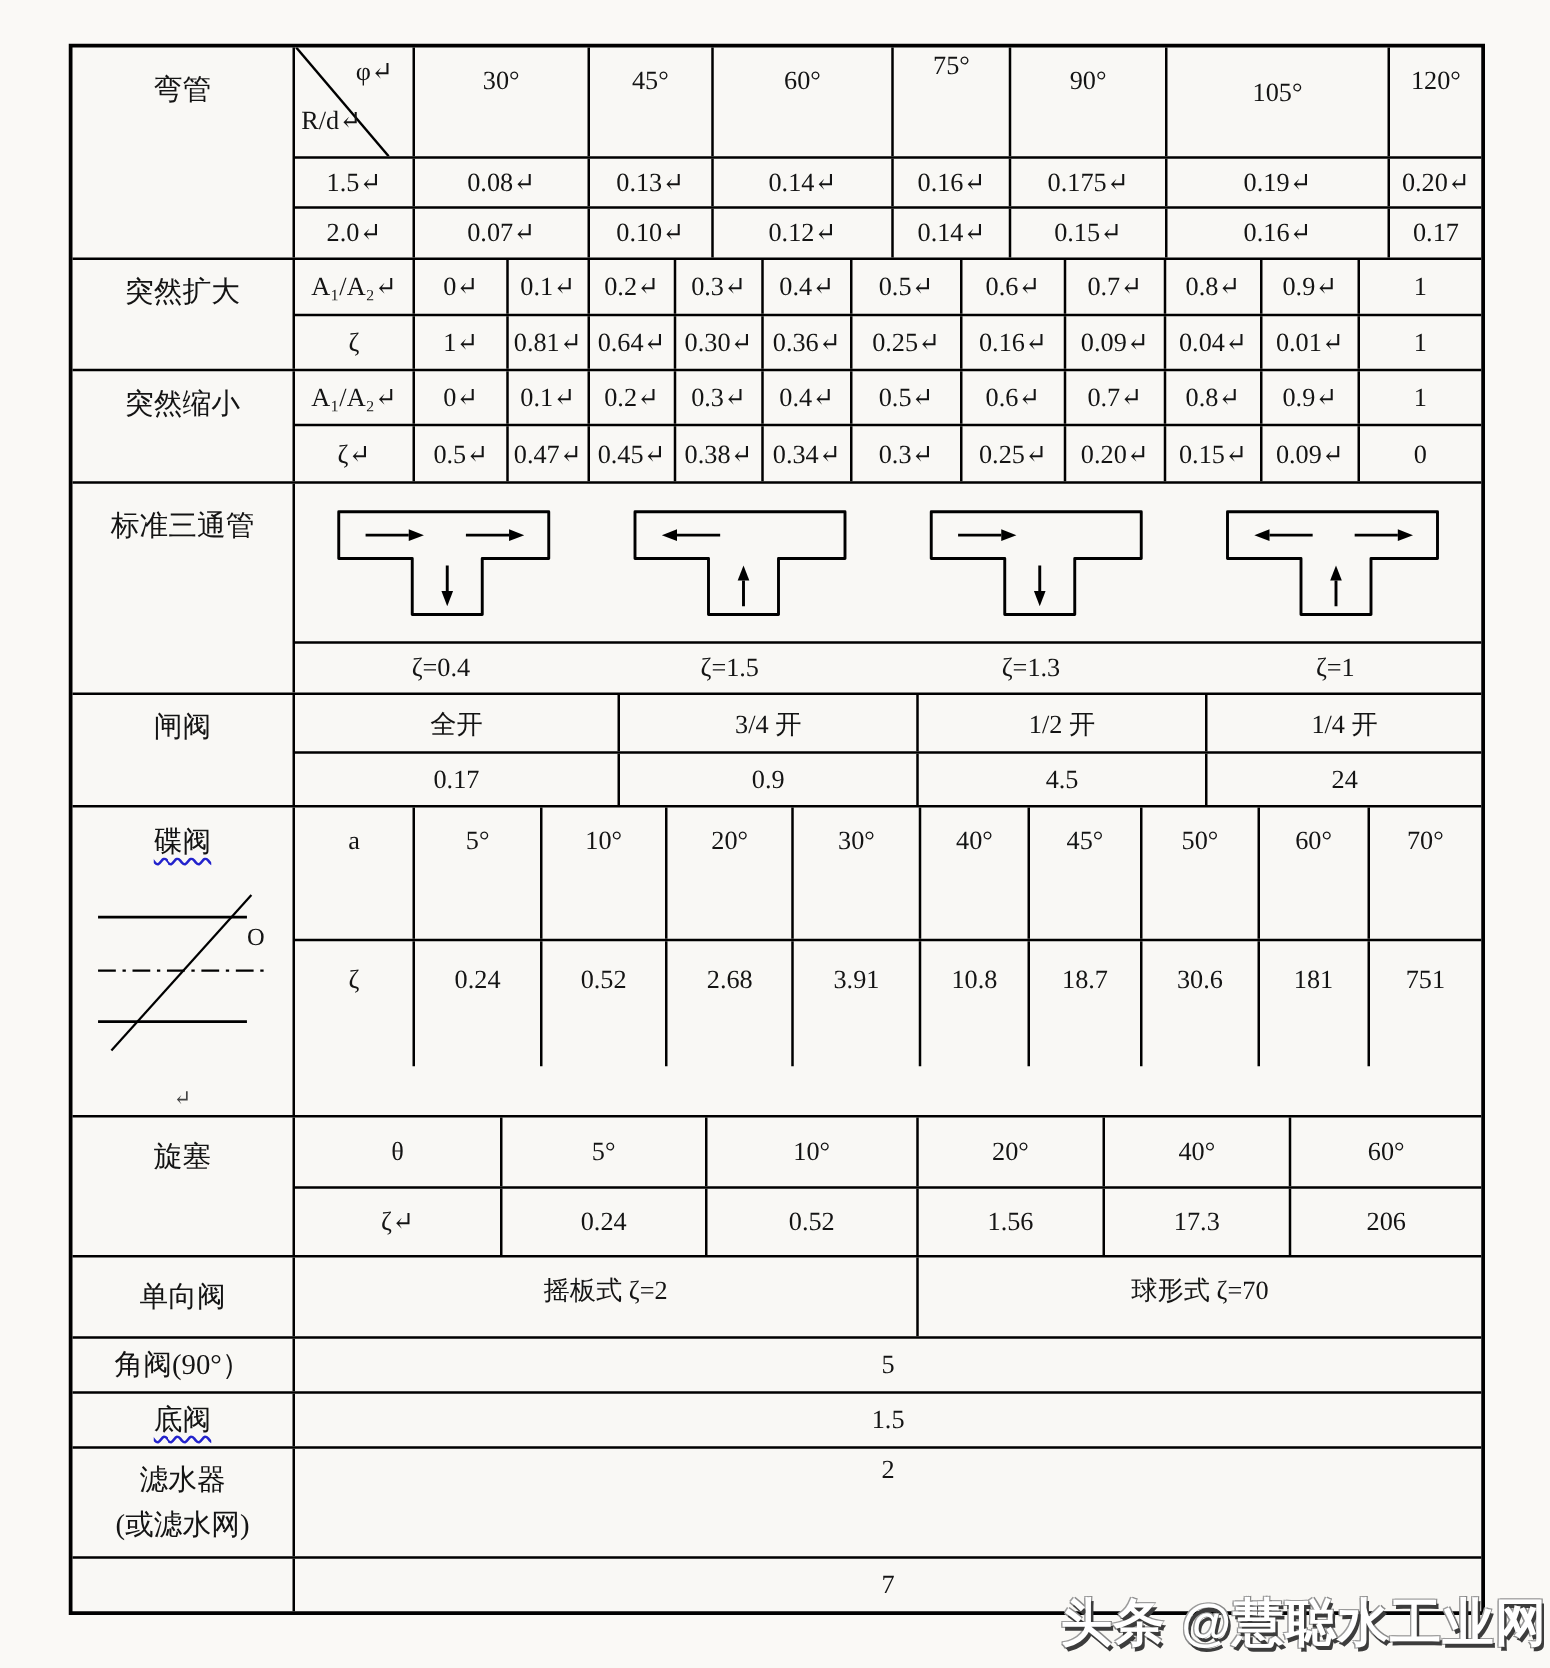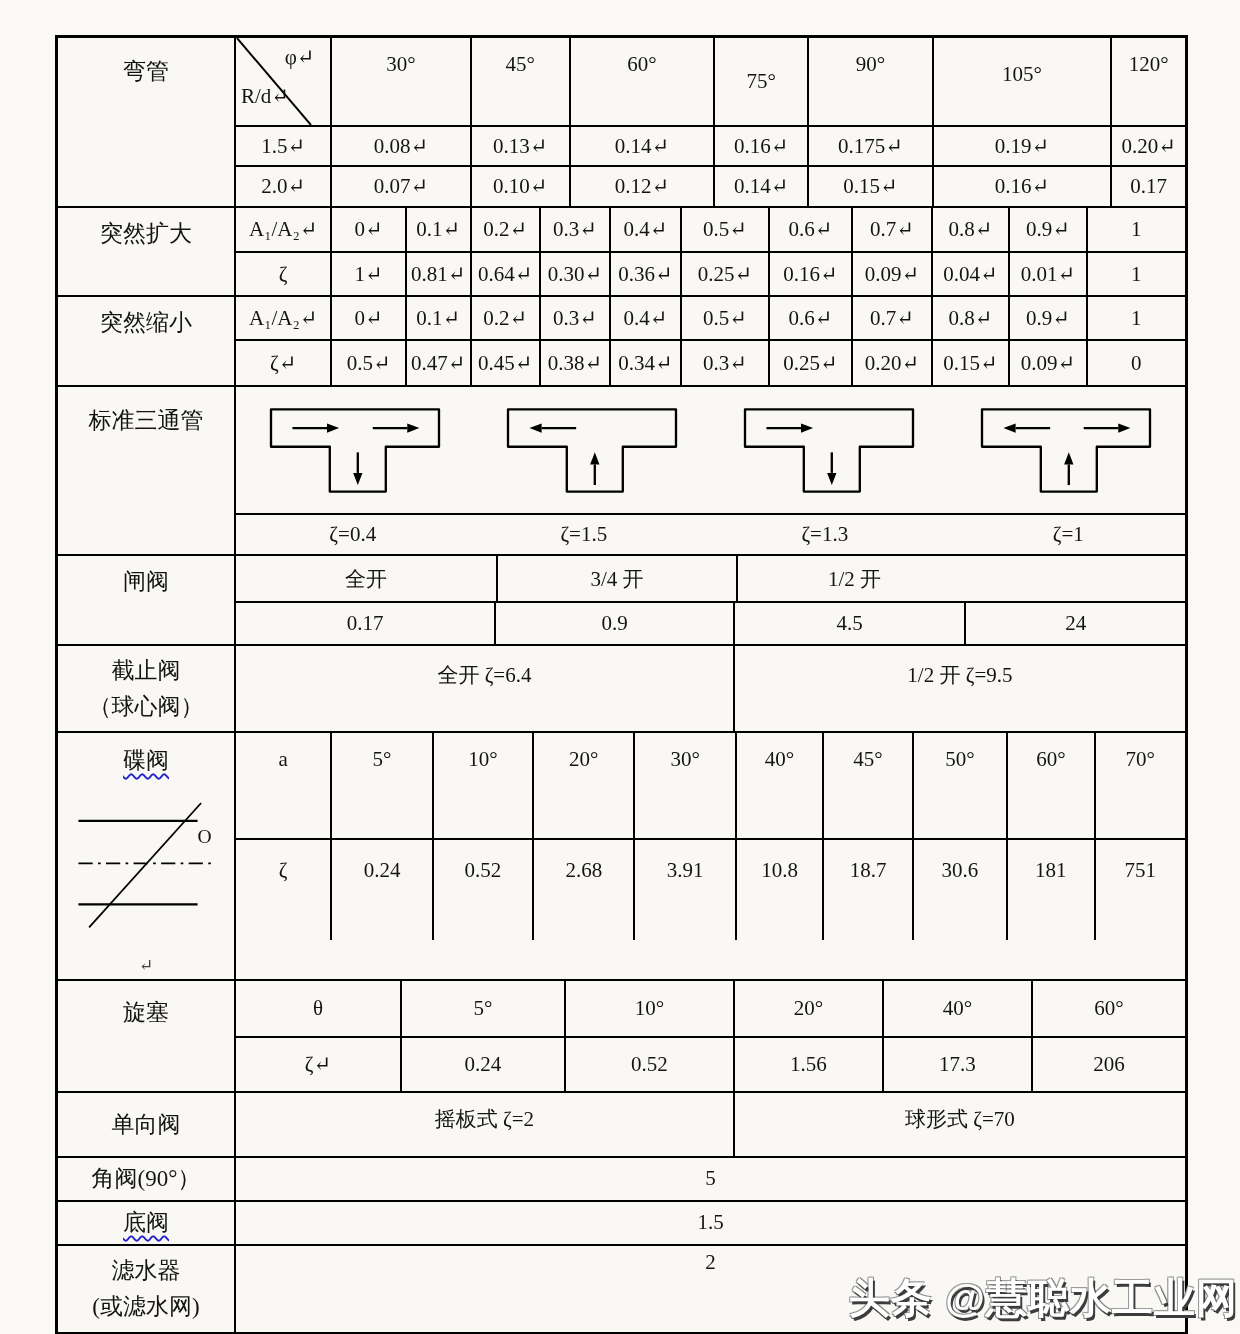--- a/index.html
+++ b/index.html
@@ -50,21 +50,21 @@
         <div class="c corner" style="width:97px">
           <svg class="dl" viewBox="0 0 97 89" preserveAspectRatio="none">
               <line x1="1" y1="0" x2="77" y2="89" stroke-width="2"></line>
             </svg>
           <span class="ct">φ↵</span>
           <span class="cb">R/d↵</span>
         </div>
         <div class="c top" style="width:140px;padding-top:14px">30°</div>
         <div class="c top" style="width:100px;padding-top:14px">45°</div>
         <div class="c top" style="width:145px;padding-top:14px">60°</div>
-        <div class="c top" style="width:95px;padding-top:31px">75°</div>
+        <div class="c top" style="width:95px;padding-top:2px">75°</div>
         <div class="c top" style="width:125px;padding-top:14px">90°</div>
         <div class="c top" style="width:180px;padding-top:24px">105°</div>
         <div class="c top" style="width:73px;padding-top:14px">120°</div>
       </div>
       <div class="r" style="height:40px">
         <div class="c" style="width:97px">1.5↵</div>
         <div class="c" style="width:140px">0.08↵</div>
         <div class="c" style="width:100px">0.13↵</div>
         <div class="c" style="width:145px">0.14↵</div>
         <div class="c" style="width:95px">0.16↵</div>
@@ -215,42 +215,31 @@
 
   <div class="s">
     <div class="sl top" style="padding-top:8px">
         <span>闸阀</span>
       </div>
     <div class="sc">
       <div class="r" style="height:47px">
         <div class="c" style="width:262px">全开</div>
         <div class="c" style="width:240px">3/4 开</div>
         <div class="c" style="width:233px">1/2 开</div>
+        <div class="c" style="width:220px">1/4 开</div>
       </div>
       <div class="r" style="height:41px">
         <div class="c" style="width:262px">0.17</div>
         <div class="c" style="width:240px">0.9</div>
         <div class="c" style="width:233px">4.5</div>
         <div class="c" style="width:220px">24</div>
       </div>
     </div>
   </div>
 
-  <div class="s">
-    <div class="sl">
-      <div>截止阀</div>
-      <div>（球心阀）</div>
-    </div>
-    <div class="sc">
-      <div class="r" style="height:85px">
-        <div class="c top" style="width:502px;padding-top:15px">全开 ζ=6.4</div>
-        <div class="c top" style="width:453px;padding-top:15px">1/2 开 ζ=9.5</div>
-      </div>
-    </div>
-  </div>
 
   <div class="s">
     <div class="sl top" style="padding-top:10px">
       <span class="sq">碟阀</span>
       <svg width="160" height="152" viewBox="0 0 180 155" style="margin-top:8px">
         <line x1="14" y1="30" x2="148" y2="30" stroke-width="2.5"></line>
         <text x="148" y="55" font-size="22" font-family="Liberation Serif, serif" fill="#141414">O</text>
         <line x1="14" y1="78" x2="166" y2="78" stroke-width="2" stroke-dasharray="16 6 3 6"></line>
         <line x1="14" y1="124" x2="148" y2="124" stroke-width="2.5"></line>
         <line x1="26" y1="150" x2="152" y2="10" stroke-width="2"></line>

